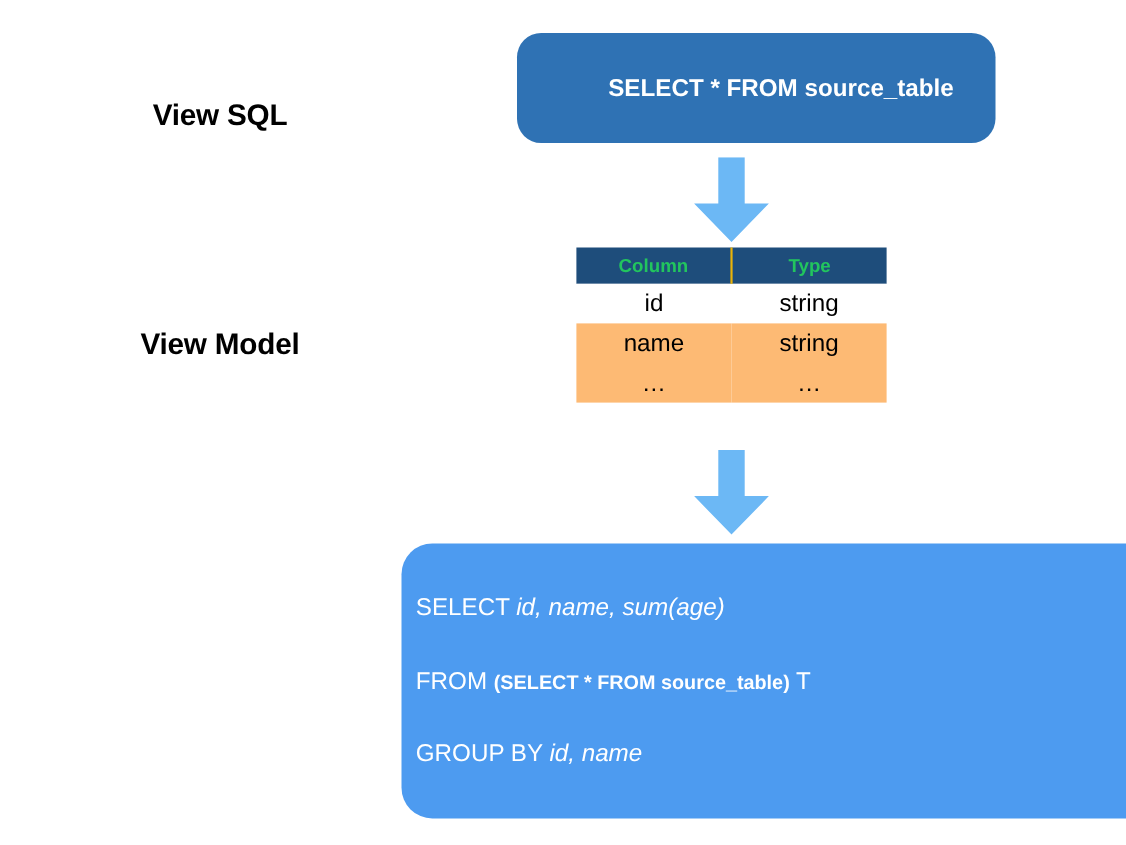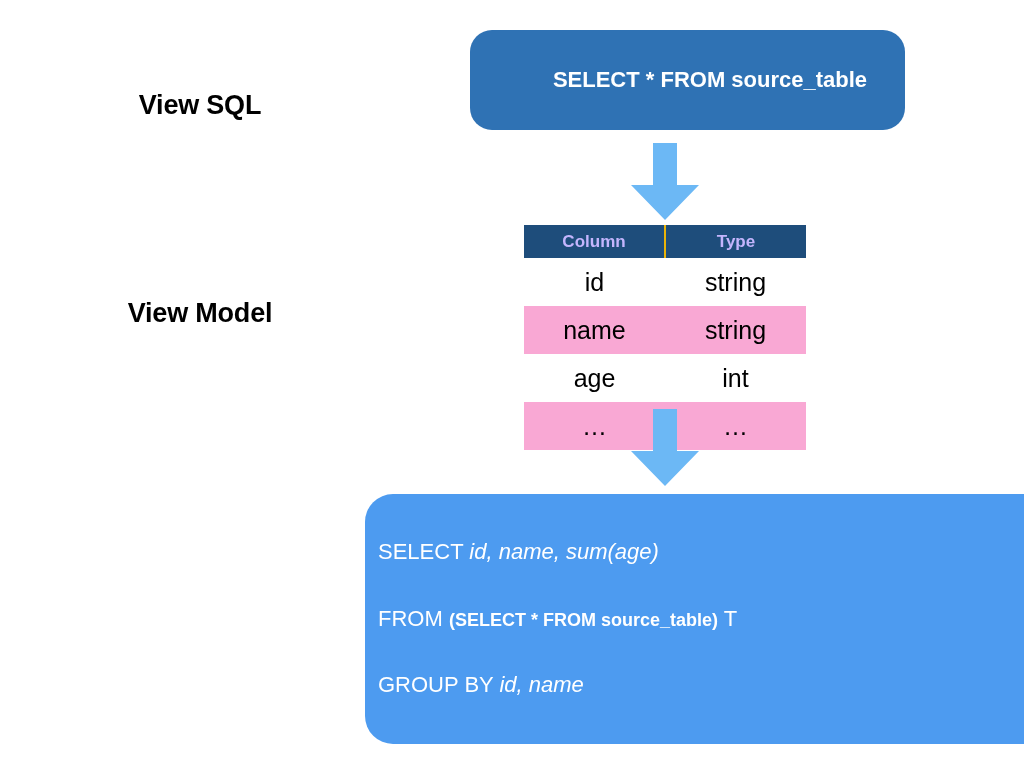--- a/index.html
+++ b/index.html
@@ -72,44 +72,44 @@
   #view-model-table {
     position: absolute;
     left: 524px;
     top: 225px;
     width: 282px;
     border-collapse: collapse;
     table-layout: fixed;
   }
   #view-model-table th {
     background: #1e4d7b;
-    color: #c4b5fd;
+    color: #22c55e;
     font-family: "Liberation Sans", sans-serif;
     font-weight: bold;
     font-size: 17px;
     height: 33px;
     text-align: center;
     padding: 0;
     border: none;
   }
   #view-model-table th.col-divider {
     border-left: 2px solid #eab308;
   }
   #view-model-table td {
     font-family: "Liberation Sans", sans-serif;
     font-weight: normal;
-    font-size: 25px;
+    font-size: 22px;
     color: #000000;
-    height: 48px;
+    height: 36px;
     text-align: center;
     padding: 0;
     border: none;
   }
   #view-model-table tr.row-odd td  { background: #ffffff; }
-  #view-model-table tr.row-even td { background: #f9a8d4; }
+  #view-model-table tr.row-even td { background: #fdba74; }
 
   
   #widget-sql-box {
     position: absolute;
     left: 365px;
     top: 494px;
     width: 720px;
     height: 250px;
     background: #4d9bf0;
     border-radius: 28px;
@@ -159,24 +159,20 @@
     </thead>
     <tbody>
       <tr class="row-odd">
         <td>id</td>
         <td>string</td>
       </tr>
       <tr class="row-even">
         <td>name</td>
         <td>string</td>
       </tr>
-      <tr class="row-odd">
-        <td>age</td>
-        <td>int</td>
-      </tr>
       <tr class="row-even">
         <td>…</td>
         <td>…</td>
       </tr>
     </tbody>
   </table>
 
   <svg class="arrow-down" id="arrow-2" viewBox="0 0 72 78">
     <polygon points="24,0 48,0 48,42 70,42 36,77 2,42 24,42" fill="#6cb8f5"></polygon>
   </svg>

